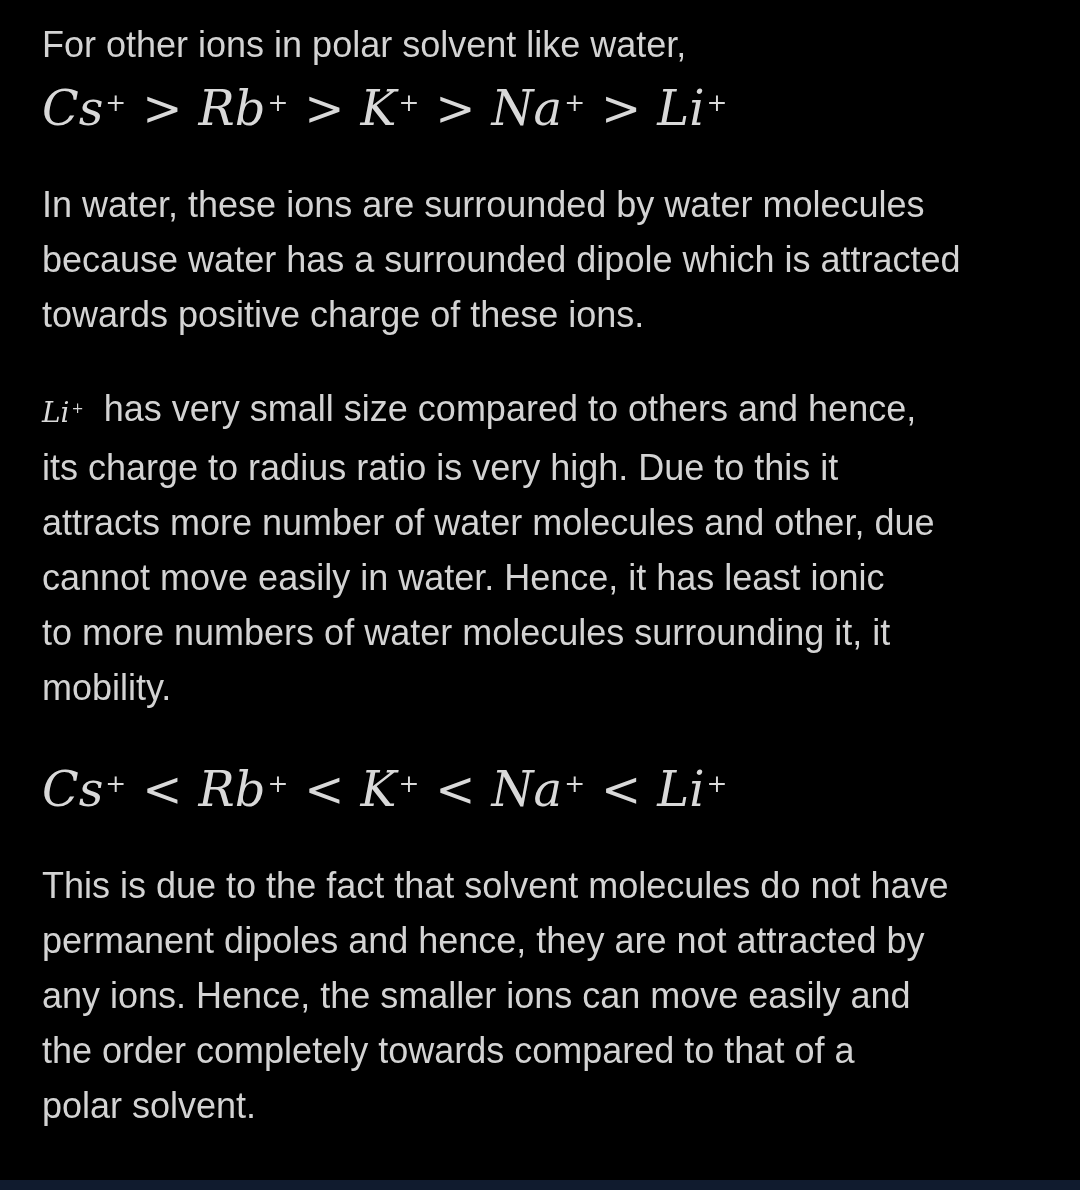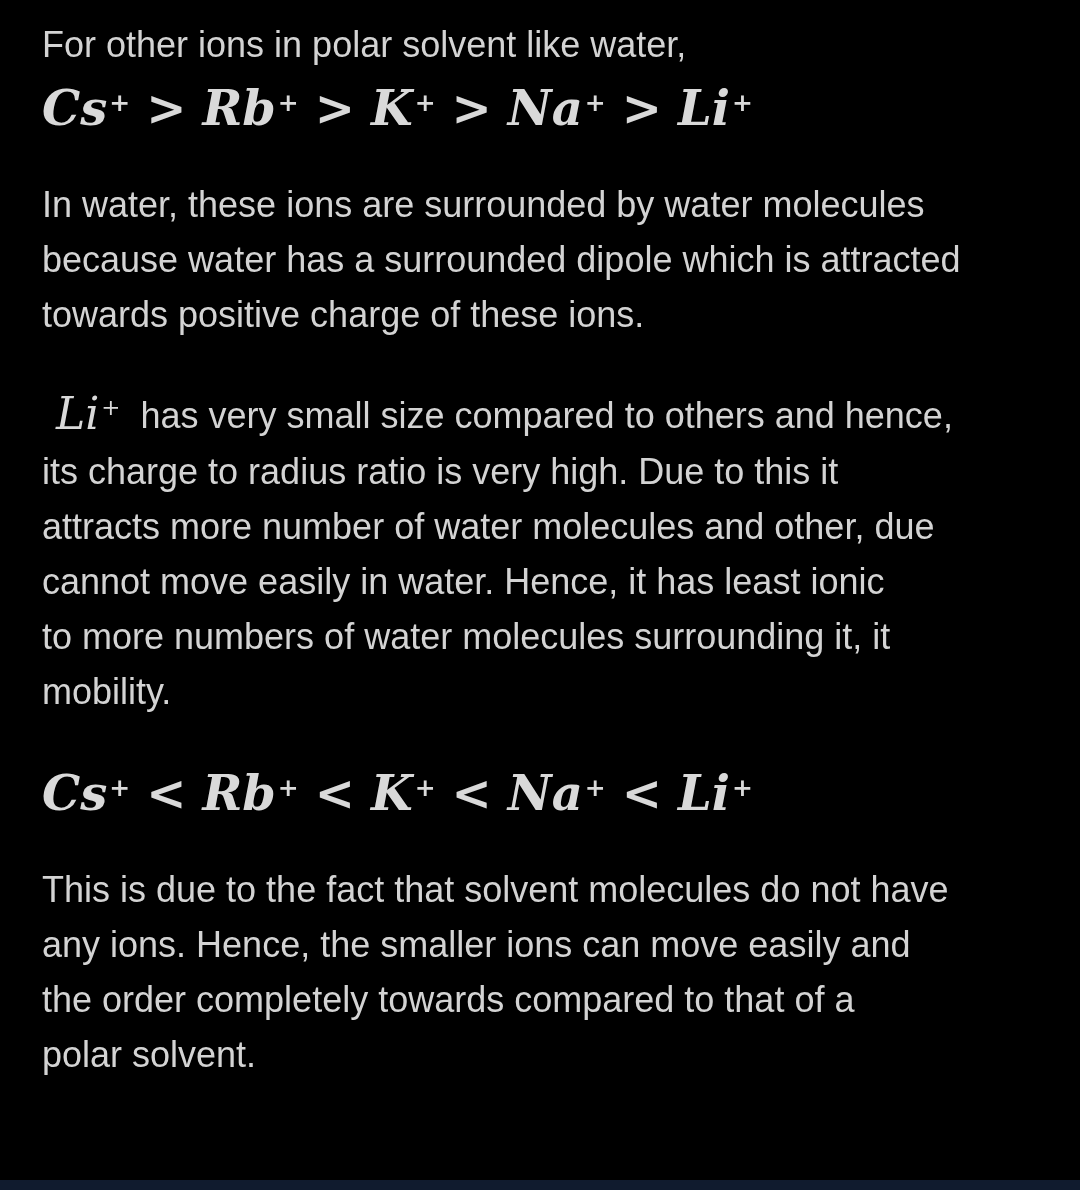--- a/index.html
+++ b/index.html
@@ -29,41 +29,39 @@
   
   .math {
     font-family: "DejaVu Serif", serif;
     font-style: italic;
     color: #d9d9d9;
   }
   .formula-line {
     font-size: 48px;
     line-height: 62px;
     white-space: nowrap;
-    font-weight: bold;
   }
   .ion .sym {
     font-style: italic;
   }
   .ion sup {
     font-size: 0.52em;
     font-style: normal;
     vertical-align: 0.58em;
     margin-left: 2px;
     font-family: "DejaVu Serif", serif;
   }
   .rel {
     font-style: normal;
     font-family: "DejaVu Serif", serif;
     margin: 0 16px;
   }
   .inline-math {
-    font-size: 44px;
+    font-size: 28px;
     margin-right: 10px;
-    margin-left: 14px;
   }
   .bottom-bar {
     position: absolute;
     left: 0;
     bottom: 0;
     width: 100%;
     height: 10px;
     background: #101b2e;
   }
 </style>
@@ -95,20 +93,21 @@
   </div>
 
   <div class="para">
     <div class="formula-line math">
       <span class="ion"><span class="sym">Cs</span><sup>+</sup></span><span class="rel">&lt;</span><span class="ion"><span class="sym">Rb</span><sup>+</sup></span><span class="rel">&lt;</span><span class="ion"><span class="sym">K</span><sup>+</sup></span><span class="rel">&lt;</span><span class="ion"><span class="sym">Na</span><sup>+</sup></span><span class="rel">&lt;</span><span class="ion"><span class="sym">Li</span><sup>+</sup></span>
     </div>
   </div>
 
   <div class="para">
     <div class="line">This is due to the fact that solvent molecules do not have</div>
+    <div class="line">permanent dipoles and hence, they are not attracted by</div>
     <div class="line">any ions. Hence, the smaller ions can move easily and</div>
     <div class="line">the order completely towards compared to that of a</div>
     <div class="line">polar solvent.</div>
   </div>
 
 </div>
 
 <div class="bottom-bar"></div>
 
 </body></html>

